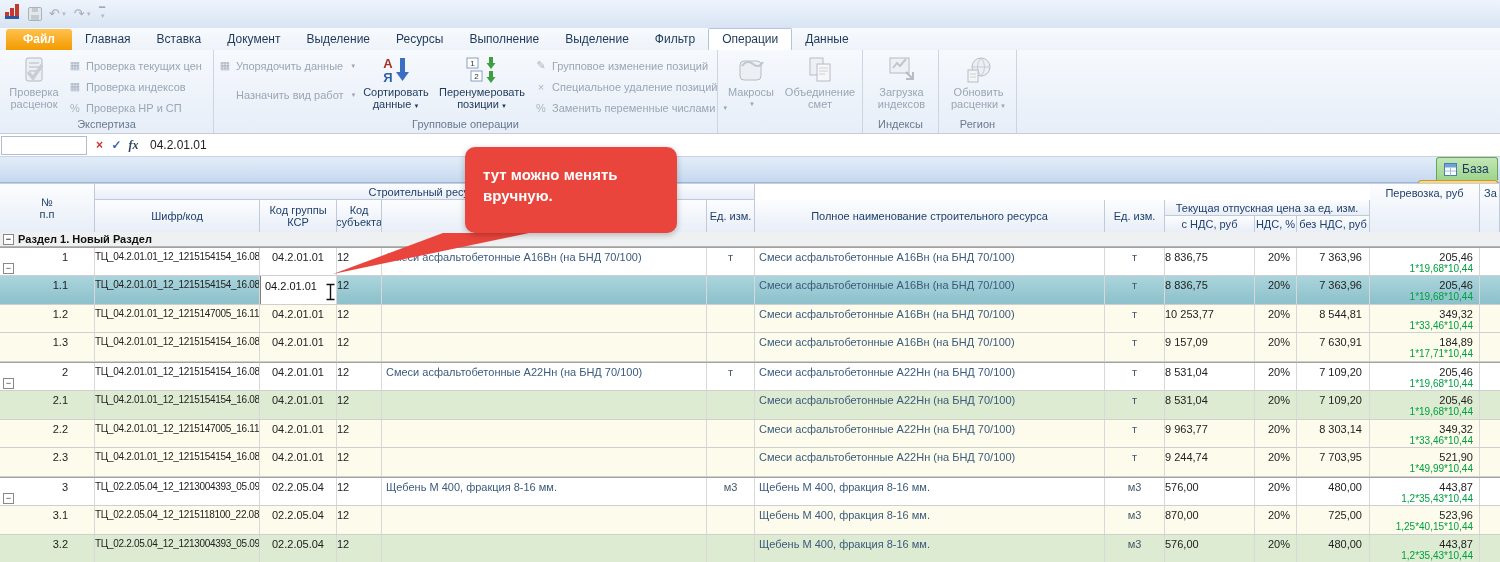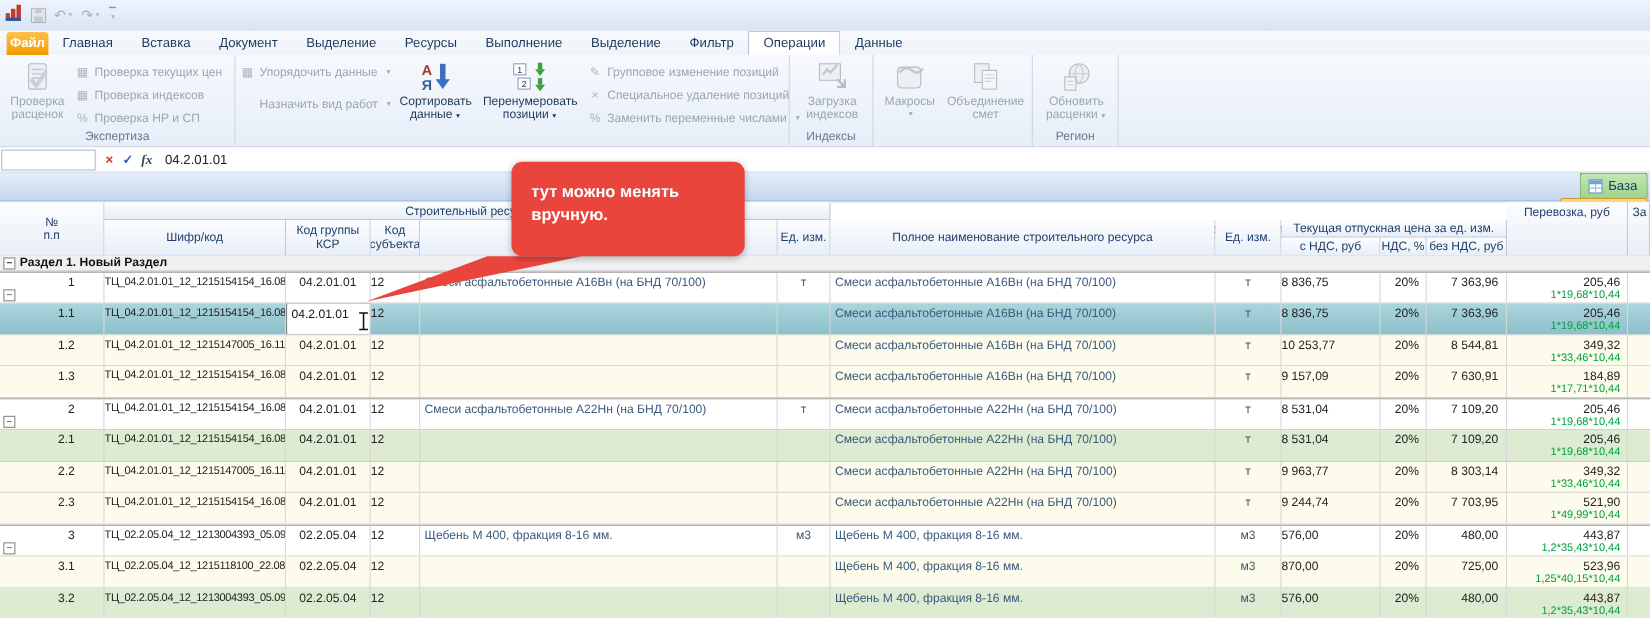--- a/index.html
+++ b/index.html
@@ -10,21 +10,21 @@
     background:linear-gradient(#eef4fc,#d8e4f3);border-bottom:1px solid #c3d0e2;}
   .qat{position:absolute;left:5px;top:4px;display:flex;align-items:center;gap:7px;}
   .qbtn{display:flex;align-items:center;color:#a7aeb8;font-size:13px;line-height:14px;}
   .qcaret{font-size:6px;color:#b4bac3;margin-left:1px;}
   .wtitle{position:absolute;left:0;right:0;top:7px;text-align:center;font-size:12px;color:#333;}
   
   .rtabs{position:absolute;left:0;top:28px;width:100%;height:22px;display:flex;align-items:flex-end;
     background:linear-gradient(#f7fafd,#eef3fa);border-bottom:1px solid #c9d5e6;}
   .rtab{height:21px;line-height:21px;padding:0 13px;font-size:12px;color:#1e395b;white-space:nowrap;}
   .rtab.file{background:linear-gradient(#ffc14d,#f29b00);color:#fff;font-weight:bold;
-    border-radius:3px 3px 0 0;margin-left:6px;padding:0 3px;}
+    border-radius:3px 3px 0 0;margin-left:6px;padding:0 17px;}
   .rtab.active{background:#fff;border:1px solid #b5c4d8;border-bottom:1px solid #fff;
     border-radius:2px 2px 0 0;margin-bottom:-1px;}
   
   .ribbon{position:absolute;left:0;top:50px;width:100%;height:84px;display:flex;
     background:linear-gradient(#f6f9fd,#e7eef8);border-bottom:1px solid #c3ccd8;box-sizing:border-box;}
   .rgroup{height:100%;box-sizing:border-box;border-right:1px solid #ccd6e3;display:flex;flex-direction:column;flex:none;}
   .rgc{flex:1;display:flex;align-items:flex-start;padding:3px 2px 0 4px;}
   .rgl{height:15px;text-align:center;font-size:11px;color:#68798e;white-space:nowrap;}
   .bigbtn{display:flex;flex-direction:column;align-items:center;text-align:center;
     font-size:11px;line-height:12px;color:#1e395b;padding-top:1px;flex:none;}
@@ -230,62 +230,63 @@
             <div class="sicon" style="display: inline-block;">×</div>
             <div>Специальное удаление позиций</div>
           </div>
           <div class="smallbtn">
             <div class="sicon" style="display: inline-block;">%</div>
             <div>Заменить переменные числами</div>
             <div class="caret">▼</div>
           </div>
         </div>
     </div>
+    <div class="rgl">Групповые операции</div>
+  </div>
+
+  <div class="rgroup" style="width:145px">
+    <div class="rgc" style="justify-content:center;width:100%;box-sizing:border-box;">
+      <div class="bigbtn disabled" style="width:58px">
+        <span class="bicon">
+          <svg width="28" height="28">
+              <path d="M7 5q-4 0-4 4v11q0 4 4 4h13q4 0 4-4V9q0-4-4-4z" fill="#eceff3" stroke="#b6bcc5"></path>
+              <path d="M5 10q5-7 11-2t10-2" fill="none" stroke="#c0c6cf" stroke-width="2"></path>
+            </svg>
+        </span>
+        <span><span>Макросы</span></span>
+        <span class="caret">▼</span>
+      </div>
+      <div class="bigbtn disabled" style="width:80px">
+        <span class="bicon">
+          <svg width="30" height="30">
+              <rect x="5" y="3" width="13" height="17" fill="#eef1f4" stroke="#b6bcc5"></rect>
+              <rect x="12" y="9" width="13" height="17" fill="#f5f7f9" stroke="#b6bcc5"></rect>
+              <path d="M14 13h9M14 16h9M14 19h6" stroke="#ccd2d9"></path>
+            </svg>
+        </span>
+        <span>Объединение смет</span>
+      </div>
+    </div>
+    <div class="rgl"></div>
   </div>
 
   <div class="rgroup" style="width:76px">
     <div class="rgc" style="justify-content:center;width:100%;box-sizing:border-box;">
       <div class="bigbtn disabled" style="width:66px">
         <span class="bicon">
           <svg width="30" height="30">
               <rect x="3" y="3" width="19" height="15" fill="#eef1f4" stroke="#b6bcc5"></rect>
               <path d="M6 13l4-5 3 3 6-7" stroke="#c0c6cf" fill="none" stroke-width="2"></path>
               <path d="M19 17l7 7m0-7v7h-7" stroke="#b6bcc5" stroke-width="2" fill="none"></path>
             </svg>
         </span>
         <span>Загрузка индексов</span>
       </div>
     </div>
     <div class="rgl">Индексы</div>
-  </div>
-
-  <div class="rgroup" style="width:145px">
-    <div class="rgc" style="justify-content:center;width:100%;box-sizing:border-box;">
-      <div class="bigbtn disabled" style="width:58px">
-        <span class="bicon">
-          <svg width="28" height="28">
-              <path d="M7 5q-4 0-4 4v11q0 4 4 4h13q4 0 4-4V9q0-4-4-4z" fill="#eceff3" stroke="#b6bcc5"></path>
-              <path d="M5 10q5-7 11-2t10-2" fill="none" stroke="#c0c6cf" stroke-width="2"></path>
-            </svg>
-        </span>
-        <span><span>Макросы</span></span>
-        <span class="caret">▼</span>
-      </div>
-      <div class="bigbtn disabled" style="width:80px">
-        <span class="bicon">
-          <svg width="30" height="30">
-              <rect x="5" y="3" width="13" height="17" fill="#eef1f4" stroke="#b6bcc5"></rect>
-              <rect x="12" y="9" width="13" height="17" fill="#f5f7f9" stroke="#b6bcc5"></rect>
-              <path d="M14 13h9M14 16h9M14 19h6" stroke="#ccd2d9"></path>
-            </svg>
-        </span>
-        <span>Объединение смет</span>
-      </div>
-    </div>
-    <div class="rgl"></div>
   </div>
 
   <div class="rgroup" style="width:78px">
     <div class="rgc" style="justify-content:center;width:100%;box-sizing:border-box;">
       <div class="bigbtn disabled" style="width:68px">
         <span class="bicon">
           <svg width="30" height="30">
               <circle cx="17" cy="12" r="9" fill="#eceff3" stroke="#b6bcc5"></circle>
               <path d="M8 12h18M17 3a13 13 0 010 18M17 3a13 13 0 000 18" stroke="#c6ccd4" fill="none"></path>
               <rect x="4" y="15" width="10" height="12" fill="#f3f5f7" stroke="#b6bcc5"></rect>

